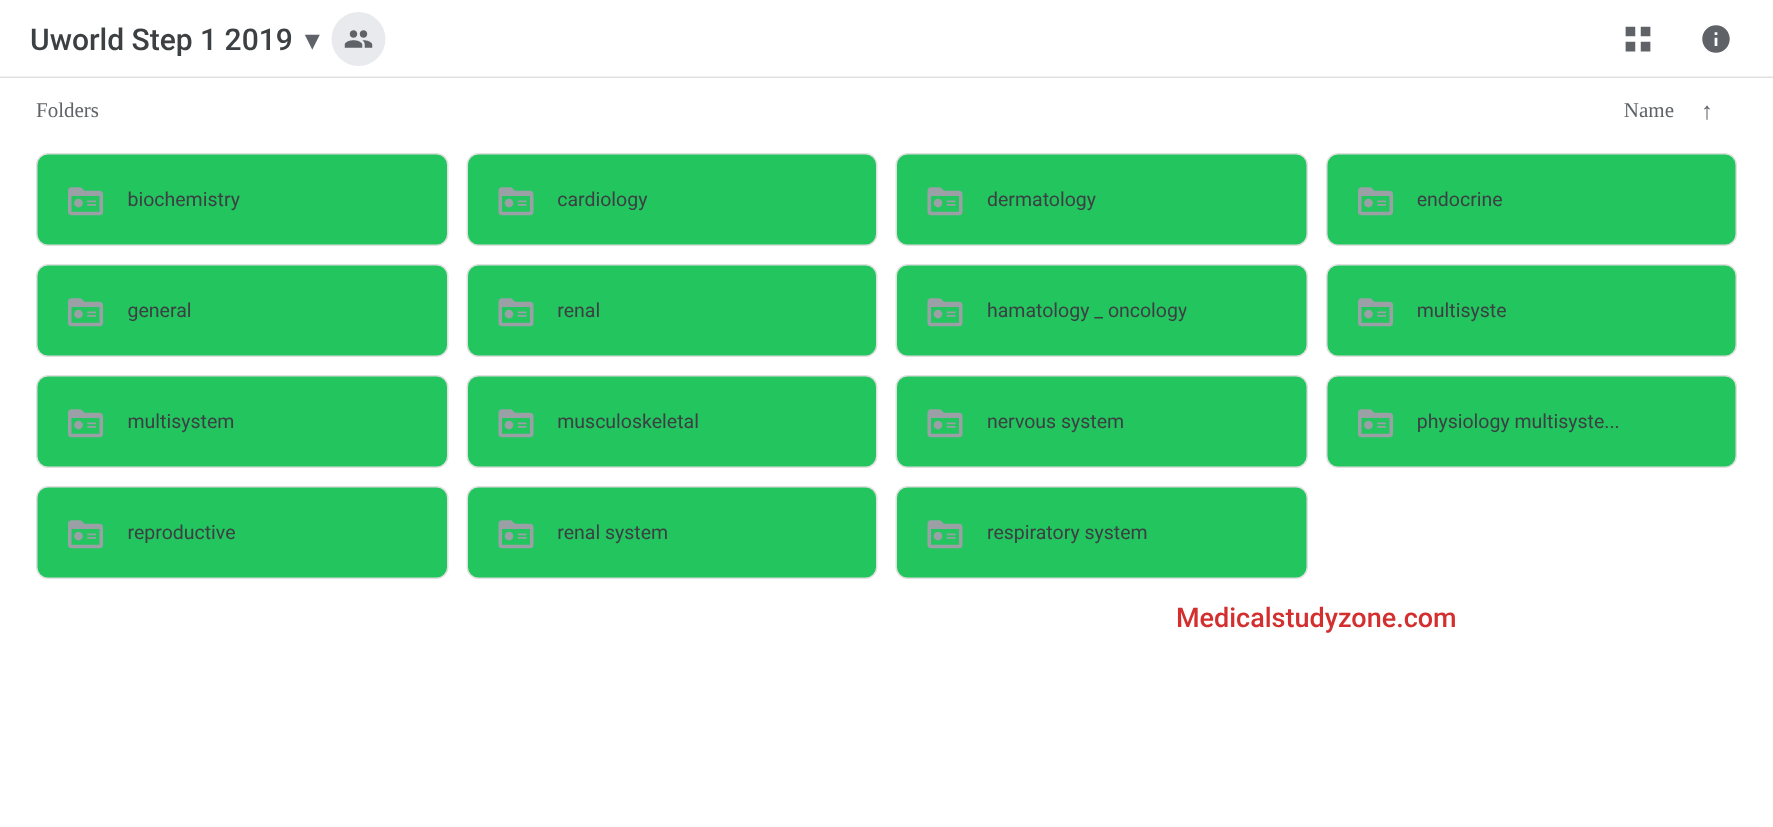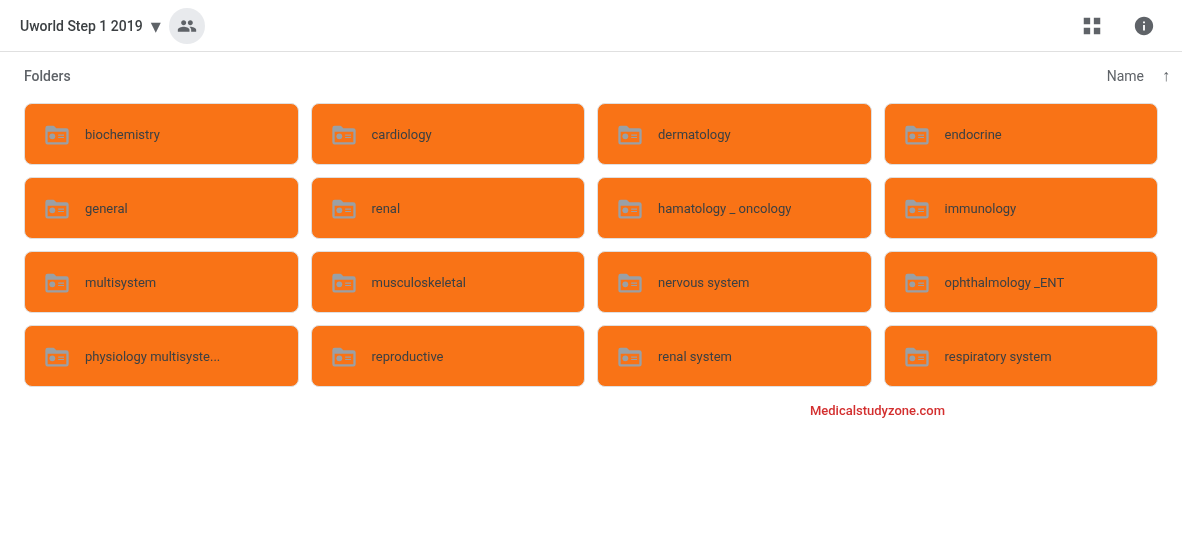--- a/index.html
+++ b/index.html
@@ -27,21 +27,21 @@
       height: 52px;
     }
 
     .header-left {
       display: flex;
       align-items: center;
       gap: 8px;
     }
 
     .header-title {
-      font-size: 14px;
+      font-size: 20px;
       font-weight: 500;
       color: #3c4043;
     }
 
     .dropdown-arrow {
       color: #5f6368;
       font-size: 20px;
       cursor: pointer;
     }
 
@@ -74,21 +74,22 @@
       color: #5f6368;
       font-size: 20px;
       border-radius: 50%;
     }
 
     
     .toolbar {
       display: flex;
       align-items: center;
       justify-content: space-between;
-      padding: 14px 12px 10px 24px;
+      padding: 14px 40px 10px 24px;
+      font-family: Liberation Serif, serif;
     }
 
     .toolbar-left {
       font-size: 14px;
       color: #5f6368;
       font-weight: 500;
     }
 
     .toolbar-right {
       display: flex;
@@ -113,21 +114,21 @@
     }
 
     .folder-item {
       display: flex;
       align-items: center;
       gap: 12px;
       padding: 14px 16px;
       border: 1px solid #e0e0e0;
       border-radius: 8px;
       cursor: pointer;
-      background: #f97316;
+      background: #22c55e;
       transition: background 0.15s;
       min-height: 60px;
     }
 
     .folder-icon {
       flex-shrink: 0;
       width: 32px;
       height: 32px;
       display: flex;
       align-items: center;
@@ -270,21 +271,21 @@
       <span class="folder-name">hamatology _ oncology</span>
     </div>
     <div class="folder-item">
       <div class="folder-icon">
         <svg class="folder-svg" viewBox="0 0 24 20">
           <path d="M20 5h-8.59L9.7 3.29A1 1 0 0 0 9 3H4a2 2 0 0 0-2 2v12a2 2 0 0 0 2 2h16a2 2 0 0 0 2-2V7a2 2 0 0 0-2-2zm0 12H4V8h16v9z"></path>
           <circle cx="8" cy="12" r="2.5"></circle>
           <path d="M13 10.5h5v1h-5zm0 2h5v1h-5z"></path>
         </svg>
       </div>
-      <span class="folder-name">immunology</span>
+      <span class="folder-name">multisyste</span>
     </div>
     <div class="folder-item">
       <div class="folder-icon">
         <svg class="folder-svg" viewBox="0 0 24 20">
           <path d="M20 5h-8.59L9.7 3.29A1 1 0 0 0 9 3H4a2 2 0 0 0-2 2v12a2 2 0 0 0 2 2h16a2 2 0 0 0 2-2V7a2 2 0 0 0-2-2zm0 12H4V8h16v9z"></path>
           <circle cx="8" cy="12" r="2.5"></circle>
           <path d="M13 10.5h5v1h-5zm0 2h5v1h-5z"></path>
         </svg>
       </div>
       <span class="folder-name">multisystem</span>
@@ -310,30 +311,20 @@
       <span class="folder-name">nervous system</span>
     </div>
     <div class="folder-item">
       <div class="folder-icon">
         <svg class="folder-svg" viewBox="0 0 24 20">
           <path d="M20 5h-8.59L9.7 3.29A1 1 0 0 0 9 3H4a2 2 0 0 0-2 2v12a2 2 0 0 0 2 2h16a2 2 0 0 0 2-2V7a2 2 0 0 0-2-2zm0 12H4V8h16v9z"></path>
           <circle cx="8" cy="12" r="2.5"></circle>
           <path d="M13 10.5h5v1h-5zm0 2h5v1h-5z"></path>
         </svg>
       </div>
-      <span class="folder-name">ophthalmology _ENT</span>
-    </div>
-    <div class="folder-item">
-      <div class="folder-icon">
-        <svg class="folder-svg" viewBox="0 0 24 20">
-          <path d="M20 5h-8.59L9.7 3.29A1 1 0 0 0 9 3H4a2 2 0 0 0-2 2v12a2 2 0 0 0 2 2h16a2 2 0 0 0 2-2V7a2 2 0 0 0-2-2zm0 12H4V8h16v9z"></path>
-          <circle cx="8" cy="12" r="2.5"></circle>
-          <path d="M13 10.5h5v1h-5zm0 2h5v1h-5z"></path>
-        </svg>
-      </div>
       <span class="folder-name">physiology multisyste...</span>
     </div>
     <div class="folder-item">
       <div class="folder-icon">
         <svg class="folder-svg" viewBox="0 0 24 20">
           <path d="M20 5h-8.59L9.7 3.29A1 1 0 0 0 9 3H4a2 2 0 0 0-2 2v12a2 2 0 0 0 2 2h16a2 2 0 0 0 2-2V7a2 2 0 0 0-2-2zm0 12H4V8h16v9z"></path>
           <circle cx="8" cy="12" r="2.5"></circle>
           <path d="M13 10.5h5v1h-5zm0 2h5v1h-5z"></path>
         </svg>
       </div>
@@ -352,14 +343,14 @@
     <div class="folder-item">
       <div class="folder-icon">
         <svg class="folder-svg" viewBox="0 0 24 20">
           <path d="M20 5h-8.59L9.7 3.29A1 1 0 0 0 9 3H4a2 2 0 0 0-2 2v12a2 2 0 0 0 2 2h16a2 2 0 0 0 2-2V7a2 2 0 0 0-2-2zm0 12H4V8h16v9z"></path>
           <circle cx="8" cy="12" r="2.5"></circle>
           <path d="M13 10.5h5v1h-5zm0 2h5v1h-5z"></path>
         </svg>
       </div>
       <span class="folder-name">respiratory system</span>
     </div>
-    <div class="watermark" style="grid-area: 5 / 3 / auto / 5; display: flex; align-items: center; justify-content: center; font-size: 13px; color: rgb(211, 47, 47); font-weight: 500;">Medicalstudyzone.com</div>
+    <div class="watermark" style="grid-area: 5 / 3 / auto / 5; display: flex; align-items: center; justify-content: center; font-size: 18px; color: rgb(211, 47, 47); font-weight: 500;">Medicalstudyzone.com</div>
   </div>
 
 </body></html>

